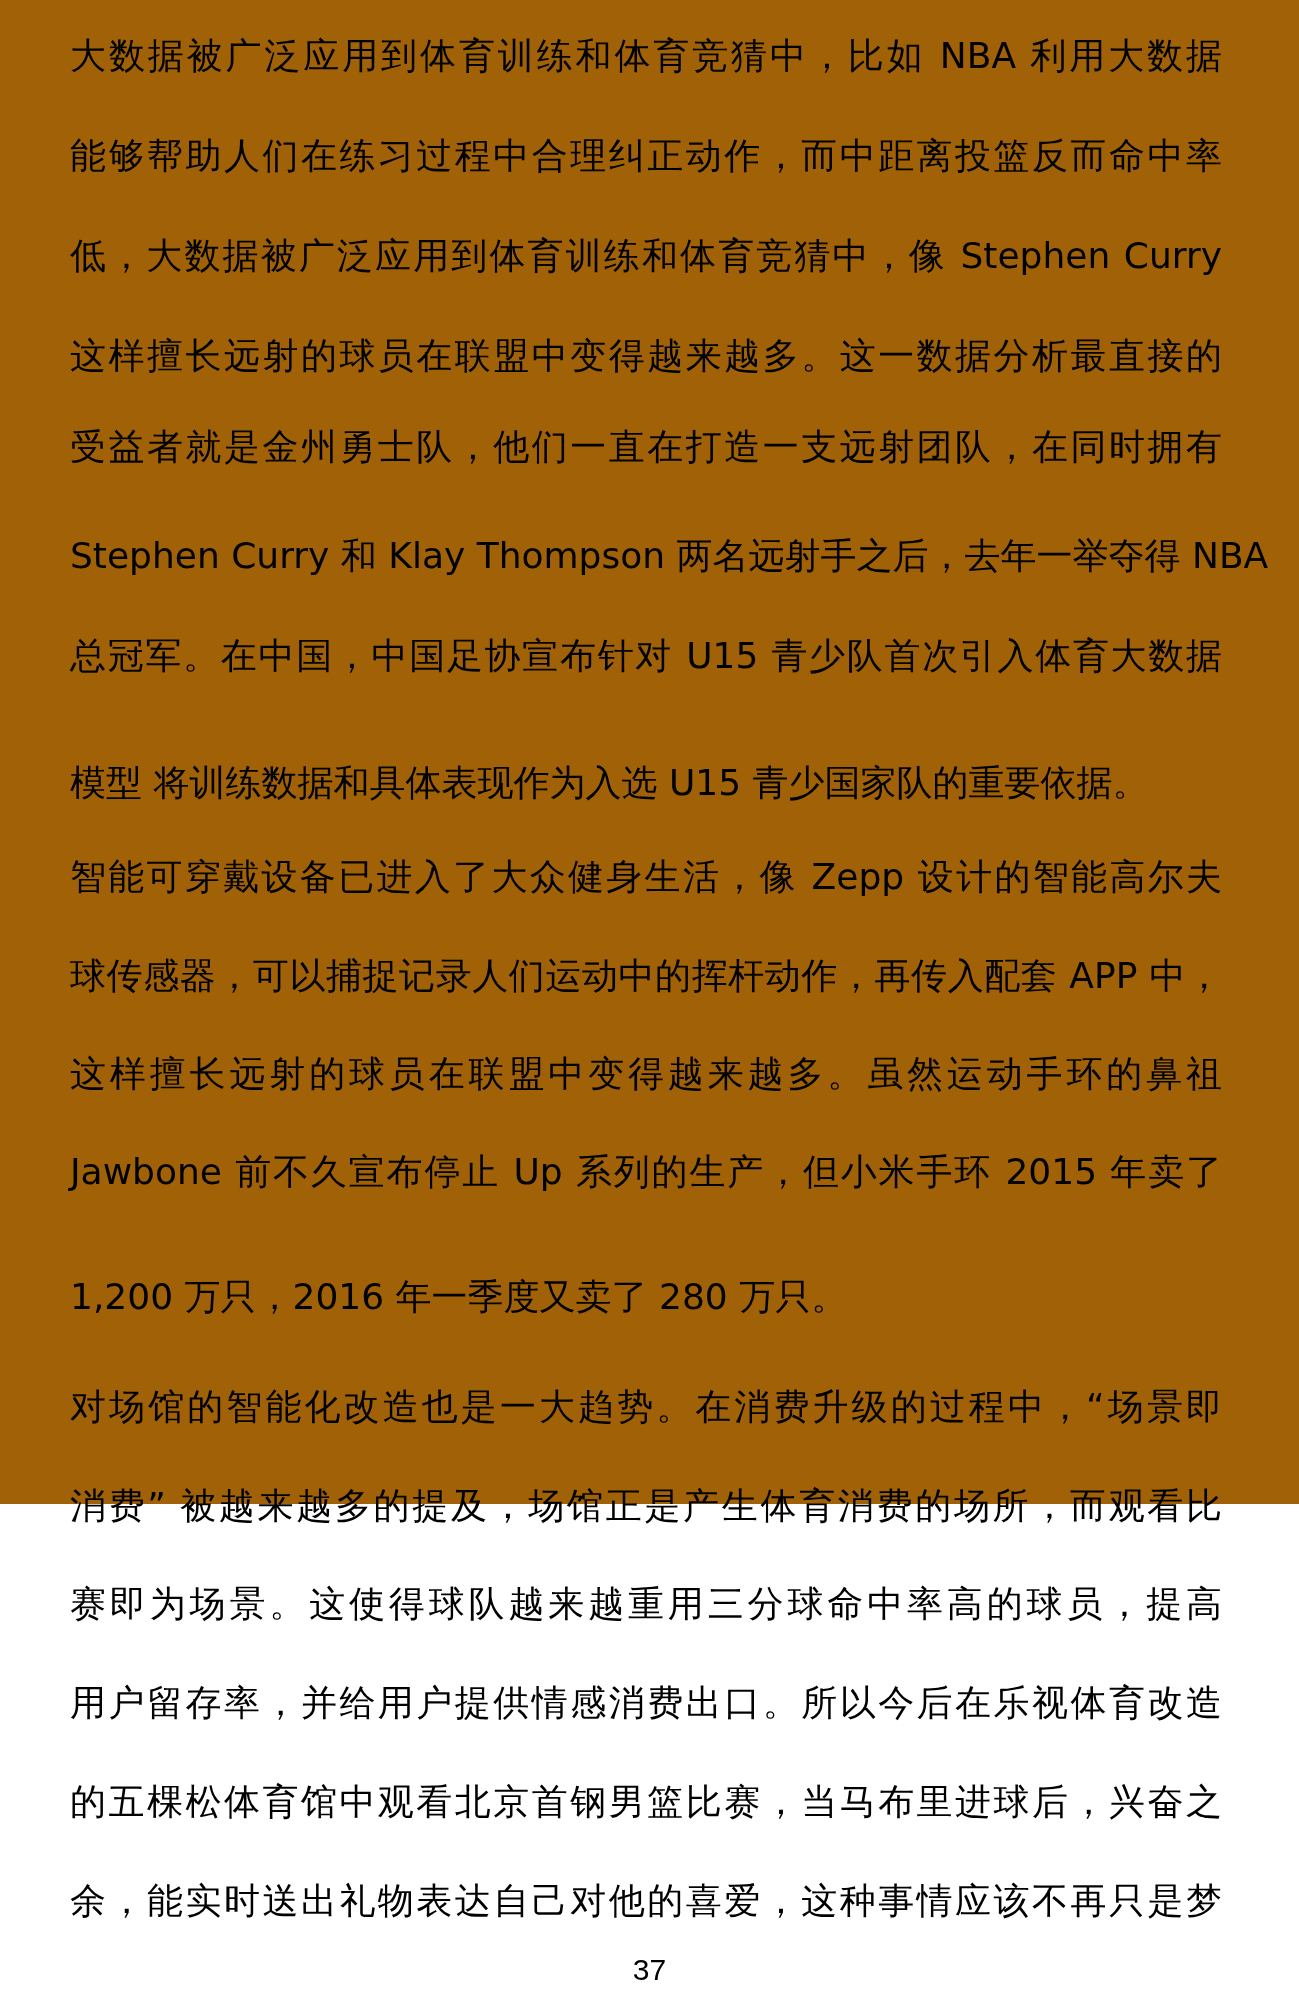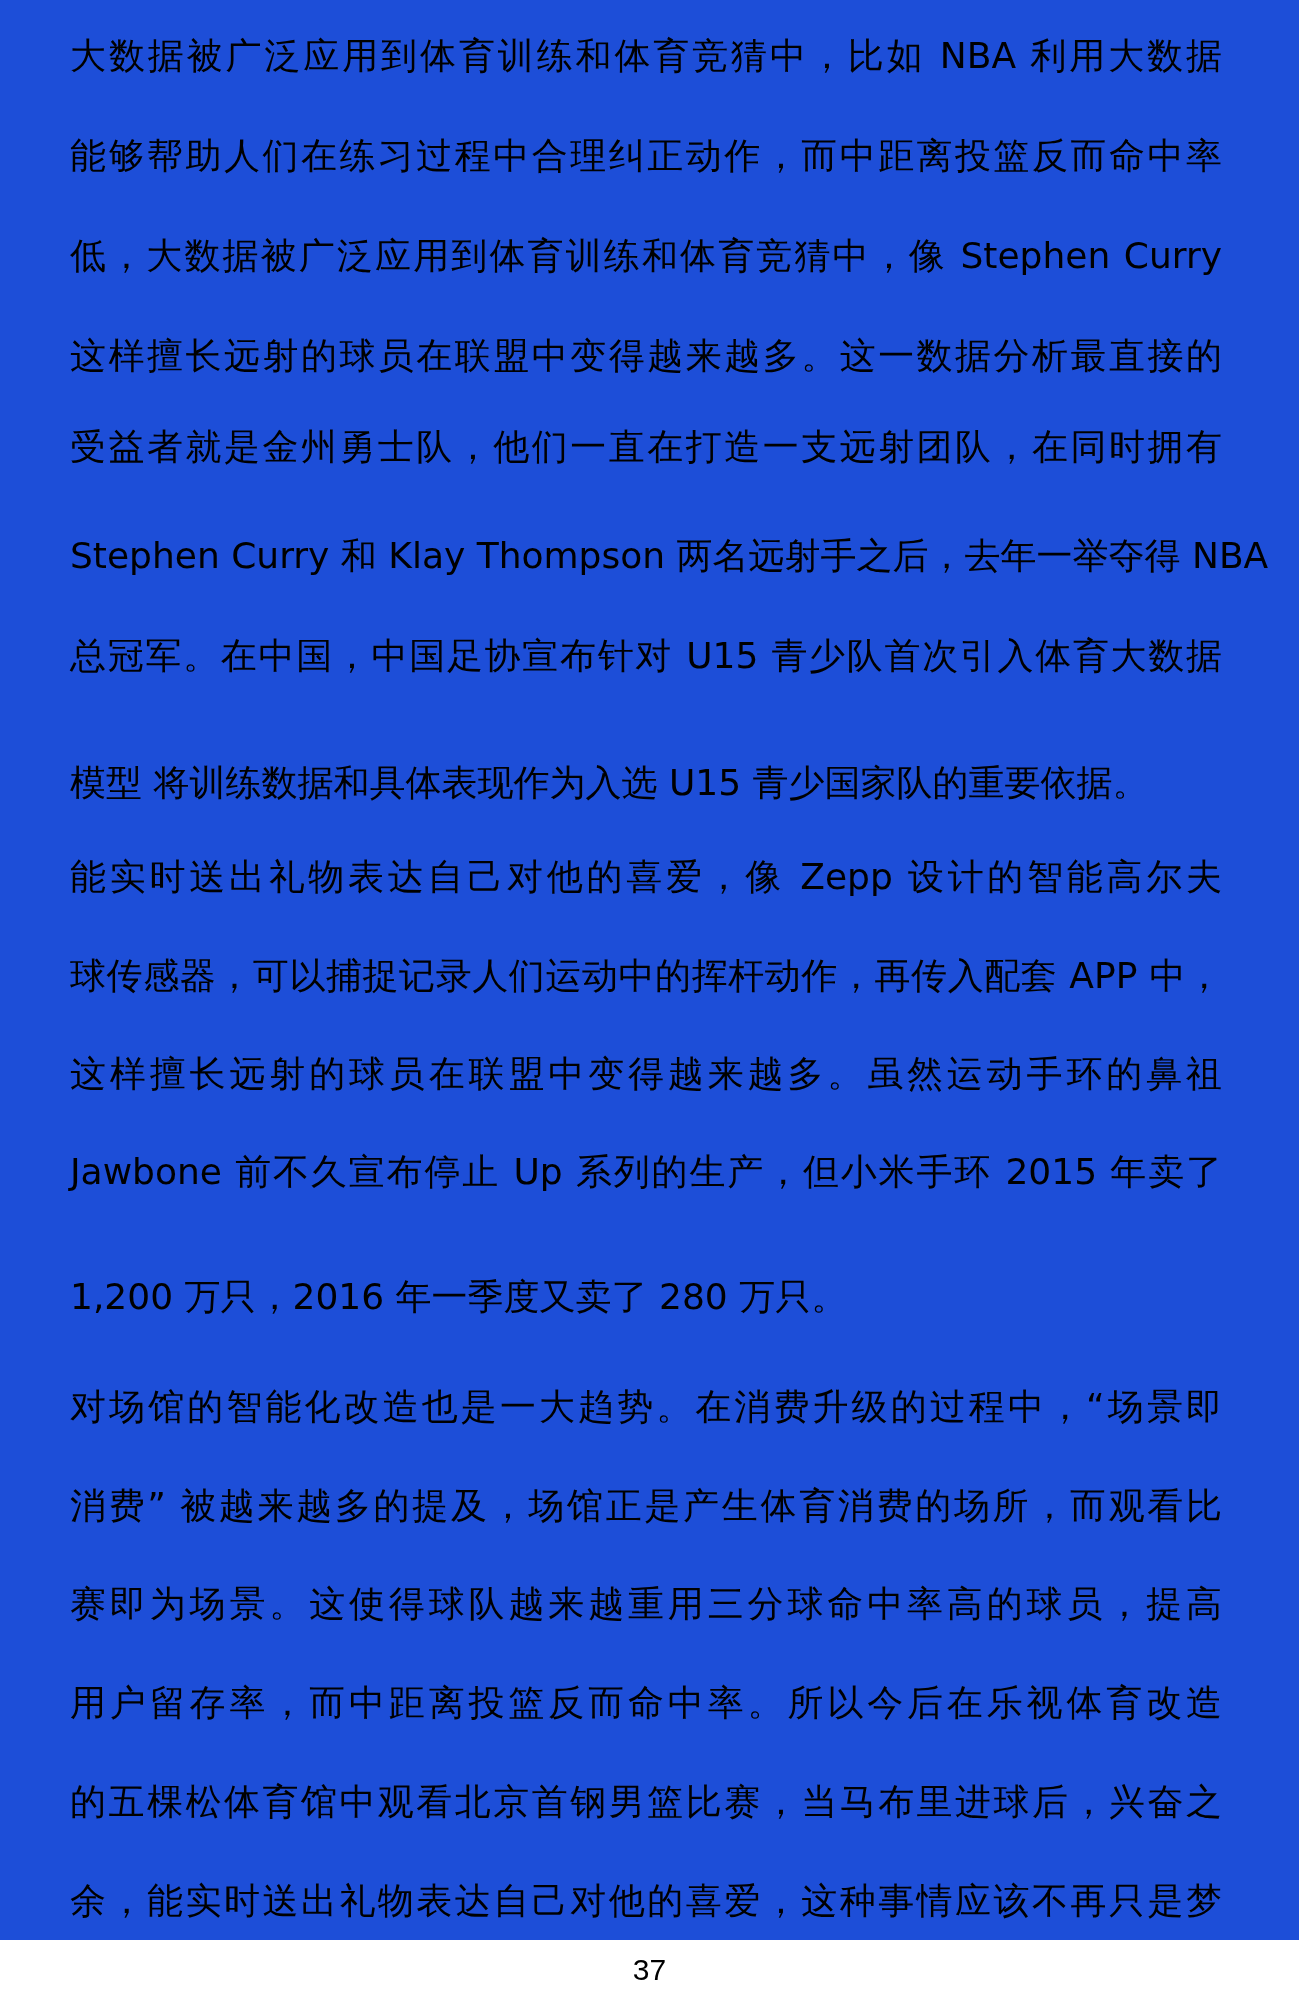--- a/index.html
+++ b/index.html
@@ -1,17 +1,17 @@
 <!DOCTYPE html>
 <html><head>
 <meta charset="utf-8">
 <style>
   html, body { margin: 0; padding: 0; background: #ffffff; }
   body { width: 1299px; height: 2008px; position: relative; overflow: hidden; }
-  .page { position: absolute; left: 0; top: 0; width: 1299px; height: 1940px; background: #1d4ed8; }
+  .page { position: absolute; left: 0; top: 0; width: 1299px; height: 1504px; background: #a16207; }
   .line {
     position: absolute;
     left: 70px;
     width: 1152px;
     height: 46px;
     font-family: "DejaVu Sans", "Liberation Sans", sans-serif;
     font-size: 36px;
     line-height: 46px;
     color: #000;
     white-space: nowrap;
@@ -40,30 +40,30 @@
     <div class="line" style="top:133px">能够帮助人们在练习过程中合理纠正动作，而中距离投篮反而命中率</div>
     <div class="line" style="top:233px">低，大数据被广泛应用到体育训练和体育竞猜中，像 Stephen Curry</div>
     <div class="line" style="top:333px">这样擅长远射的球员在联盟中变得越来越多。这一数据分析最直接的</div>
     <div class="line" style="top:424px">受益者就是金州勇士队，他们一直在打造一支远射团队，在同时拥有</div>
     <div class="line" style="top:533px">Stephen Curry 和 Klay Thompson 两名远射手之后，去年一举夺得 NBA</div>
     <div class="line" style="top:633px">总冠军。在中国，中国足协宣布针对 U15 青少队首次引入体育大数据</div>
     <div class="line last" style="top:734px">模型 将训练数据和具体表现作为入选 U15 青少国家队的重要依据。</div>
   </div>
 
   <div>
-    <div class="line" style="top:854px">能实时送出礼物表达自己对他的喜爱，像 Zepp 设计的智能高尔夫</div>
+    <div class="line" style="top:854px">智能可穿戴设备已进入了大众健身生活，像 Zepp 设计的智能高尔夫</div>
     <div class="line" style="top:953px">球传感器，可以捕捉记录人们运动中的挥杆动作，再传入配套 APP 中，</div>
     <div class="line" style="top:1051px">这样擅长远射的球员在联盟中变得越来越多。虽然运动手环的鼻祖</div>
     <div class="line" style="top:1149px">Jawbone 前不久宣布停止 Up 系列的生产，但小米手环 2015 年卖了</div>
     <div class="line last" style="top:1248px">1,200 万只，2016 年一季度又卖了 280 万只。</div>
   </div>
 
   <div>
     <div class="line" style="top:1384px">对场馆的智能化改造也是一大趋势。在消费升级的过程中，“场景即</div>
     <div class="line" style="top:1483px">消费” 被越来越多的提及，场馆正是产生体育消费的场所，而观看比</div>
     <div class="line" style="top:1581px">赛即为场景。这使得球队越来越重用三分球命中率高的球员，提高</div>
-    <div class="line" style="top:1680px">用户留存率，而中距离投篮反而命中率。所以今后在乐视体育改造</div>
+    <div class="line" style="top:1680px">用户留存率，并给用户提供情感消费出口。所以今后在乐视体育改造</div>
     <div class="line" style="top:1779px">的五棵松体育馆中观看北京首钢男篮比赛，当马布里进球后，兴奋之</div>
     <div class="line" style="top:1878px">余，能实时送出礼物表达自己对他的喜爱，这种事情应该不再只是梦</div>
   </div>
 
   <div class="pagenum">37</div>
 </div>
 
 </body></html>

